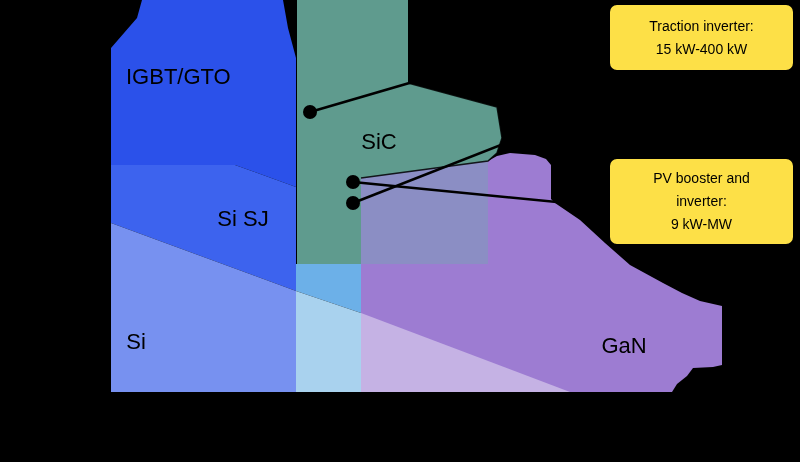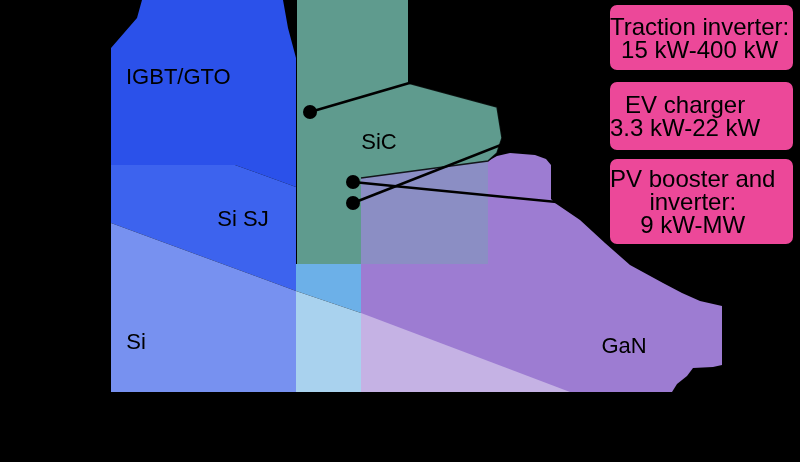--- a/index.html
+++ b/index.html
@@ -14,28 +14,29 @@
   svg.chart text{
     font-family:"Liberation Sans",sans-serif;
     font-size:22px;
     fill:#000;
   }
   .callout{
     position:absolute;
     left:608px;
     width:187px;
     box-sizing:border-box;
-    background:#ec4899;
+    background:#fde047;
     border:2.5px solid #000000;
     border-radius:9px;
     display:flex;
     align-items:center;
+    justify-content:center;
     text-align:center;
     color:#000;
-    font-size:24px;
+    font-size:14px;
     line-height:23px;
     white-space:pre-line;
   }
   #callout-0{top:3px;height:69px;}
   #callout-1{top:80px;height:72px;}
   #callout-2{top:157px;height:89px;}
 </style>
 </head>
 <body>
 
@@ -61,22 +62,18 @@
       <text x="379" y="149" text-anchor="middle" fill="#000000" font-size="22">SiC</text>
       <text x="243" y="226" text-anchor="middle" fill="#000000" font-size="22">Si SJ</text>
       <text x="136" y="349" text-anchor="middle" fill="#000000" font-size="22">Si</text>
       <text x="624" y="353" text-anchor="middle" fill="#000000" font-size="22">GaN</text>
     </svg>
 
   <div class="callout" id="callout-0">
     <span>Traction inverter:
 15 kW-400 kW</span>
   </div>
-  <div class="callout" id="callout-1">
-    <span>EV charger
-3.3 kW-22 kW</span>
-  </div>
   <div class="callout" id="callout-2">
     <span>PV booster and
 inverter:
 9 kW-MW</span>
   </div>
 </div>
 
 </body></html>

